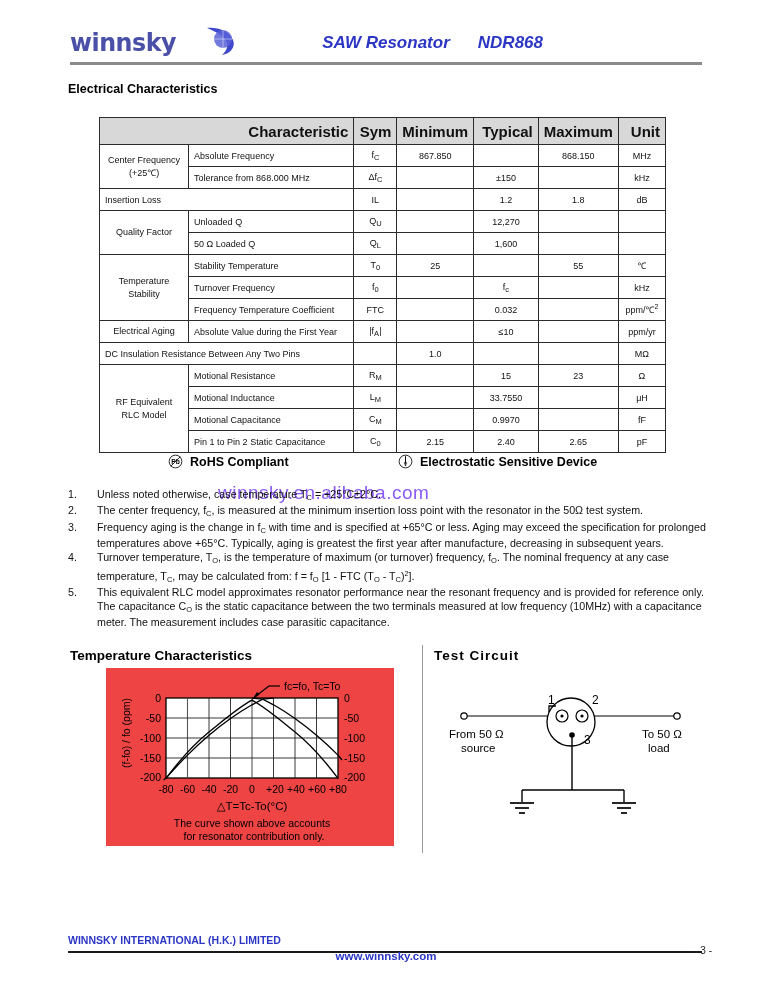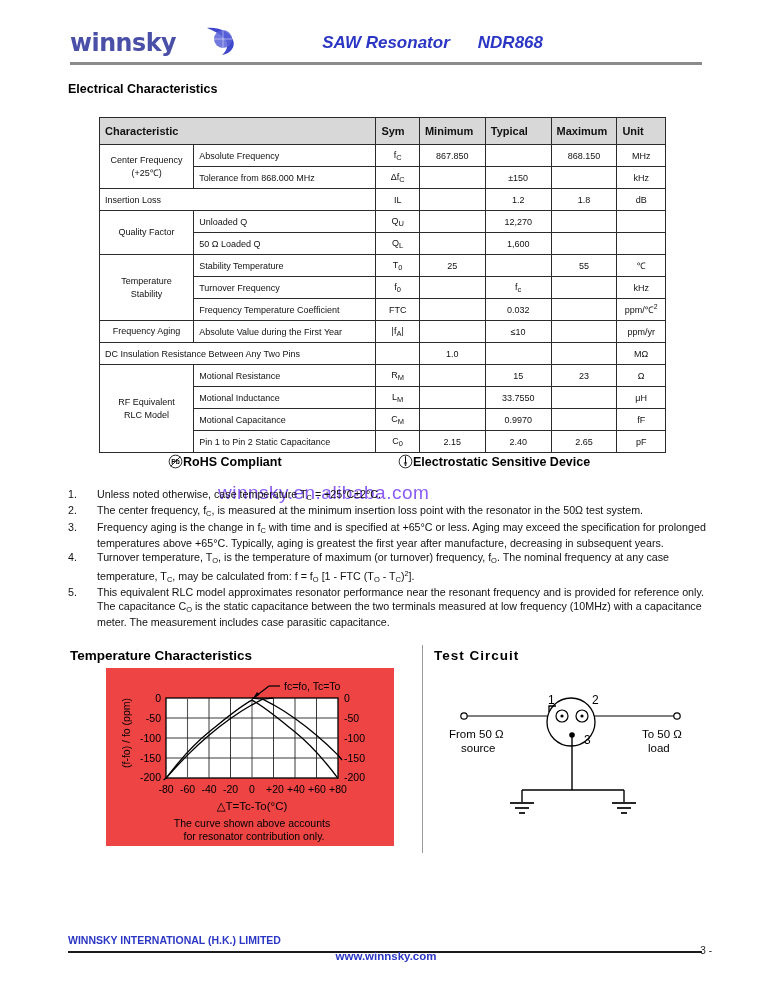--- a/index.html
+++ b/index.html
@@ -88,23 +88,23 @@
   #spec-table td, #spec-table th {
     border: 1px solid #2b2b2b;
     padding: 0 5px;
     vertical-align: middle;
     font-weight: normal;
     color: #111;
   }
   #spec-table thead th {
     background: #d8d8d8;
     font-weight: bold;
-    text-align: left;
+    text-align: right;
     height: 27px;
-    font-size: 11px;
+    font-size: 15px;
   }
   .c-grp   { width: 93px;  text-align: center; line-height: 1.35; }
   .c-desc  { width: 180px; text-align: left; }
   .c-sym   { width: 43px;  text-align: center; }
   .c-min   { width: 65px;  text-align: center; }
   .c-typ   { width: 65px;  text-align: center; }
   .c-max   { width: 65px;  text-align: center; }
   .c-unit  { width: 48px;  text-align: center; }
   #spec-table tbody tr { height: 22px; }
   #spec-table tbody td { height: 22px; }
@@ -116,20 +116,21 @@
   #compliance {
     position: absolute;
     left: 0; top: 454px;
     width: 772px;
     height: 22px;
   }
   .comp-item {
     position: absolute;
     display: flex;
     align-items: center;
+    gap: 7px;
     font-size: 12.5px;
     font-weight: bold;
   }
   #comp-rohs { left: 168px; top: 0; }
   #comp-esd  { left: 398px; top: 0; }
   .comp-icon { display: inline-block; width: 15px; height: 15px; }
 
   
   #notes {
     position: absolute;
@@ -317,21 +318,21 @@
     <tr>
       <td class="c-desc">Frequency Temperature Coefficient</td>
       <td class="c-sym">FTC</td>
       <td class="c-min"></td>
       <td class="c-typ">0.032</td>
       <td class="c-max"></td>
       <td class="c-unit">ppm/℃<sup>2</sup></td>
     </tr>
 
     <tr>
-      <td class="c-grp">Frequency Aging</td>
+      <td class="c-grp">Electrical Aging</td>
       <td class="c-desc">Absolute Value during the First Year</td>
       <td class="c-sym">|f<sub>A</sub>|</td>
       <td class="c-min"></td>
       <td class="c-typ">≤10</td>
       <td class="c-max"></td>
       <td class="c-unit">ppm/yr</td>
     </tr>
 
     <tr>
       <td class="span-desc" colspan="2">DC Insulation Resistance Between Any Two Pins</td>

